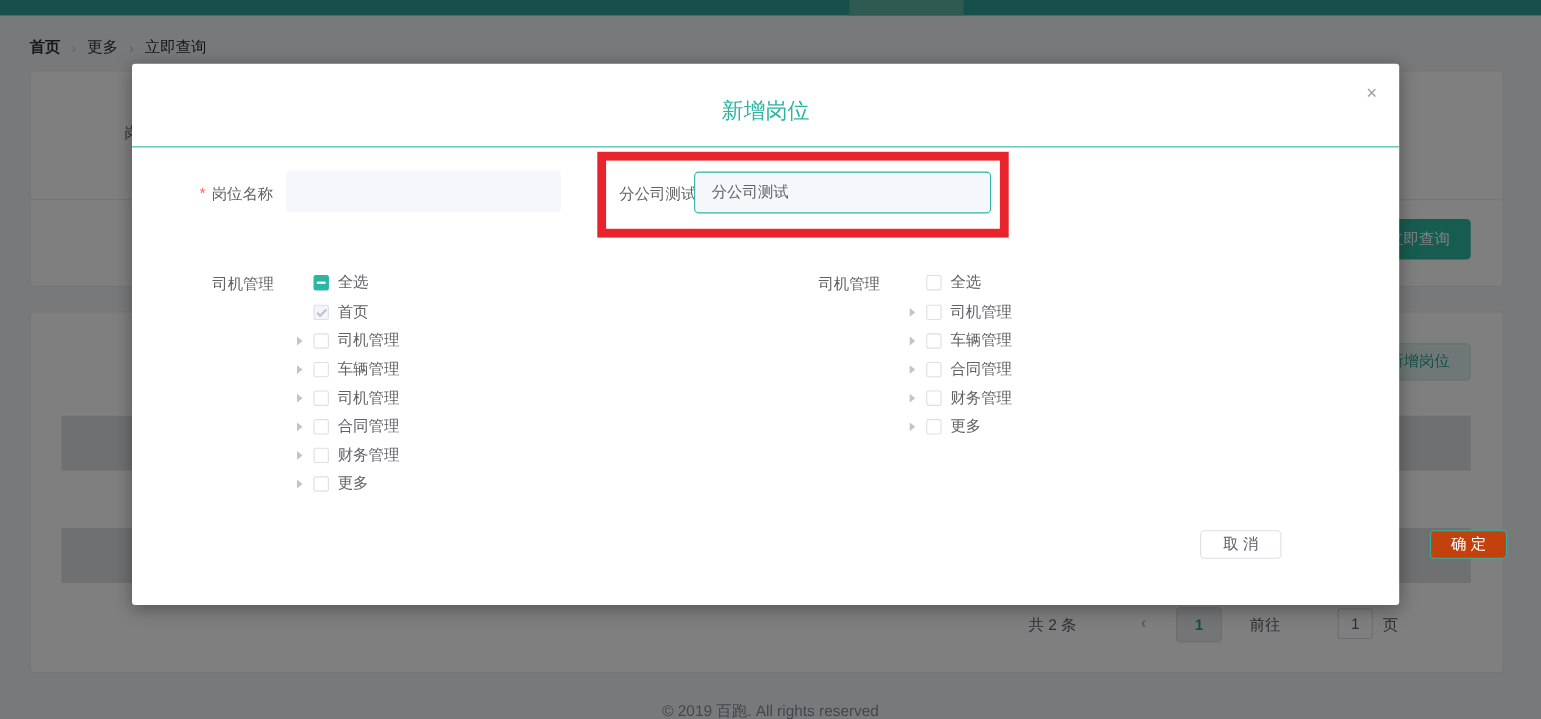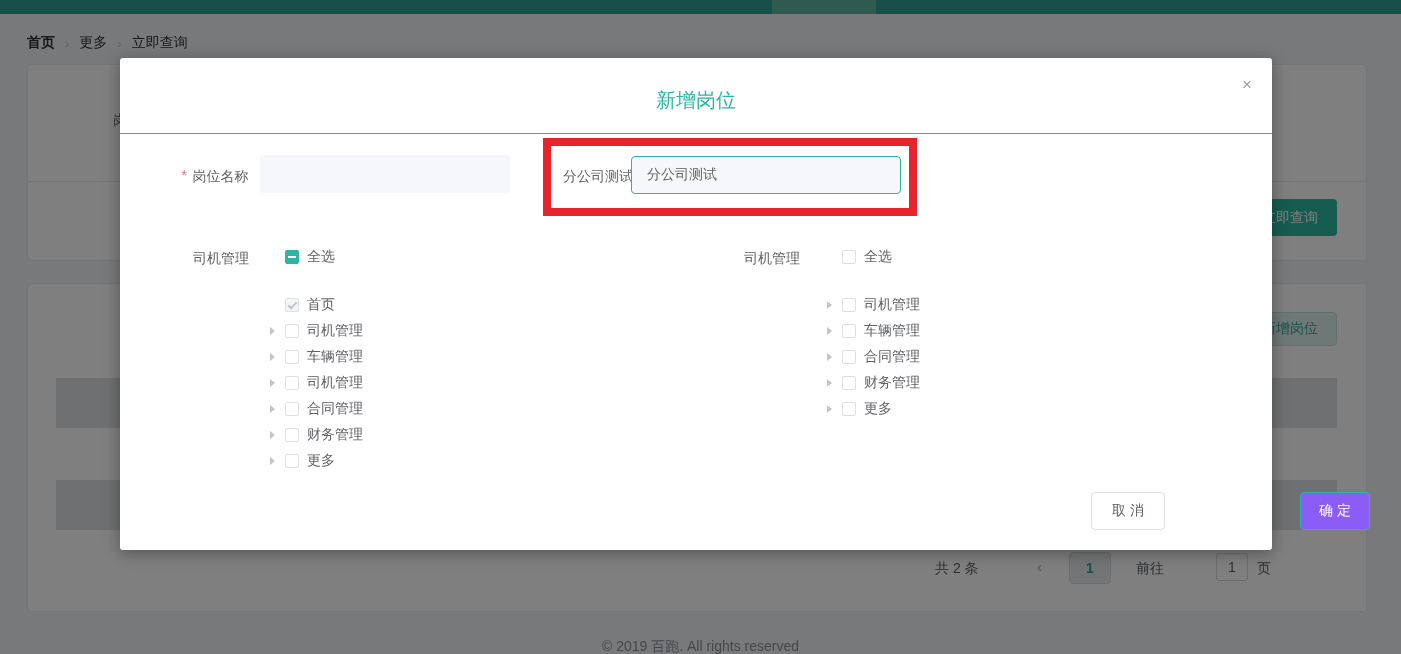--- a/index.html
+++ b/index.html
@@ -56,34 +56,34 @@
   .input-company{position:absolute;left:511px;top:98px;width:270px;height:38px;background:#f5f7fa;
     border:1px solid #2cb5a3;border-radius:4px;box-sizing:border-box;padding:0 15px;font-size:14px;color:#606266;outline:none;}
   .red-rect{position:absolute;left:423px;top:80px;width:374px;height:78px;border:8px solid #e8232b;
     box-sizing:border-box;z-index:30;pointer-events:none;}
   .lbl-menu{left:73px;top:192px;}
   .lbl-func{left:624px;top:192px;}
   .tree{position:absolute;}
   .tree-left{left:150px;top:186px;}
   .tree-right{left:707px;top:186px;}
   .tree-row{display:flex;align-items:center;height:26px;}
-  .tree-row.root{margin-bottom:22px;}
+  .tree-row.root{margin-bottom:1px;}
   .arrow-slot{width:15px;display:inline-flex;align-items:center;}
   .tree-arrow{width:0;height:0;border-left:5px solid #c0c4cc;border-top:4px solid transparent;border-bottom:4px solid transparent;}
   .checkbox{width:14px;height:14px;border:1px solid #dcdfe6;border-radius:2px;background:#fff;box-sizing:border-box;position:relative;flex:none;}
   .checkbox.indeterminate{background:#2cb5a3;border-color:#2cb5a3;}
   .checkbox.indeterminate::after{content:"";position:absolute;left:2px;right:2px;top:5px;height:2px;background:#fff;}
   .checkbox.checked-disabled{background:#f2f6fc;border-color:#dcdfe6;}
   .checkbox.checked-disabled::after{content:"";position:absolute;left:4px;top:1px;width:3px;height:7px;
     border-right:2px solid #c0c4cc;border-bottom:2px solid #c0c4cc;transform:rotate(45deg);}
   .tree-label{margin-left:8px;font-size:14px;color:#606266;}
-  .btn{position:absolute;top:434px;height:38px;border-radius:4px;display:flex;align-items:center;justify-content:center;
+  .btn{position:absolute;top:424px;height:26px;border-radius:4px;display:flex;align-items:center;justify-content:center;
     font-size:14px;letter-spacing:4px;padding-left:4px;box-sizing:border-box;cursor:pointer;}
   .btn-cancel{left:971px;width:74px;background:#fff;border:1px solid #dcdfe6;color:#5a5e66;}
-  .btn-confirm{left:1180px;width:70px;background:#8b5cf6;border:1px solid #2cb5a3;color:#fff;}
+  .btn-confirm{left:1180px;width:70px;background:#c2410c;border:1px solid #2cb5a3;color:#fff;}
 </style>
 </head>
 <body>
 
 <div class="navbar">
   <div class="navbar-active"></div>
 </div>
 
 <div class="breadcrumb">
   <span class="crumb-first">首页</span>

